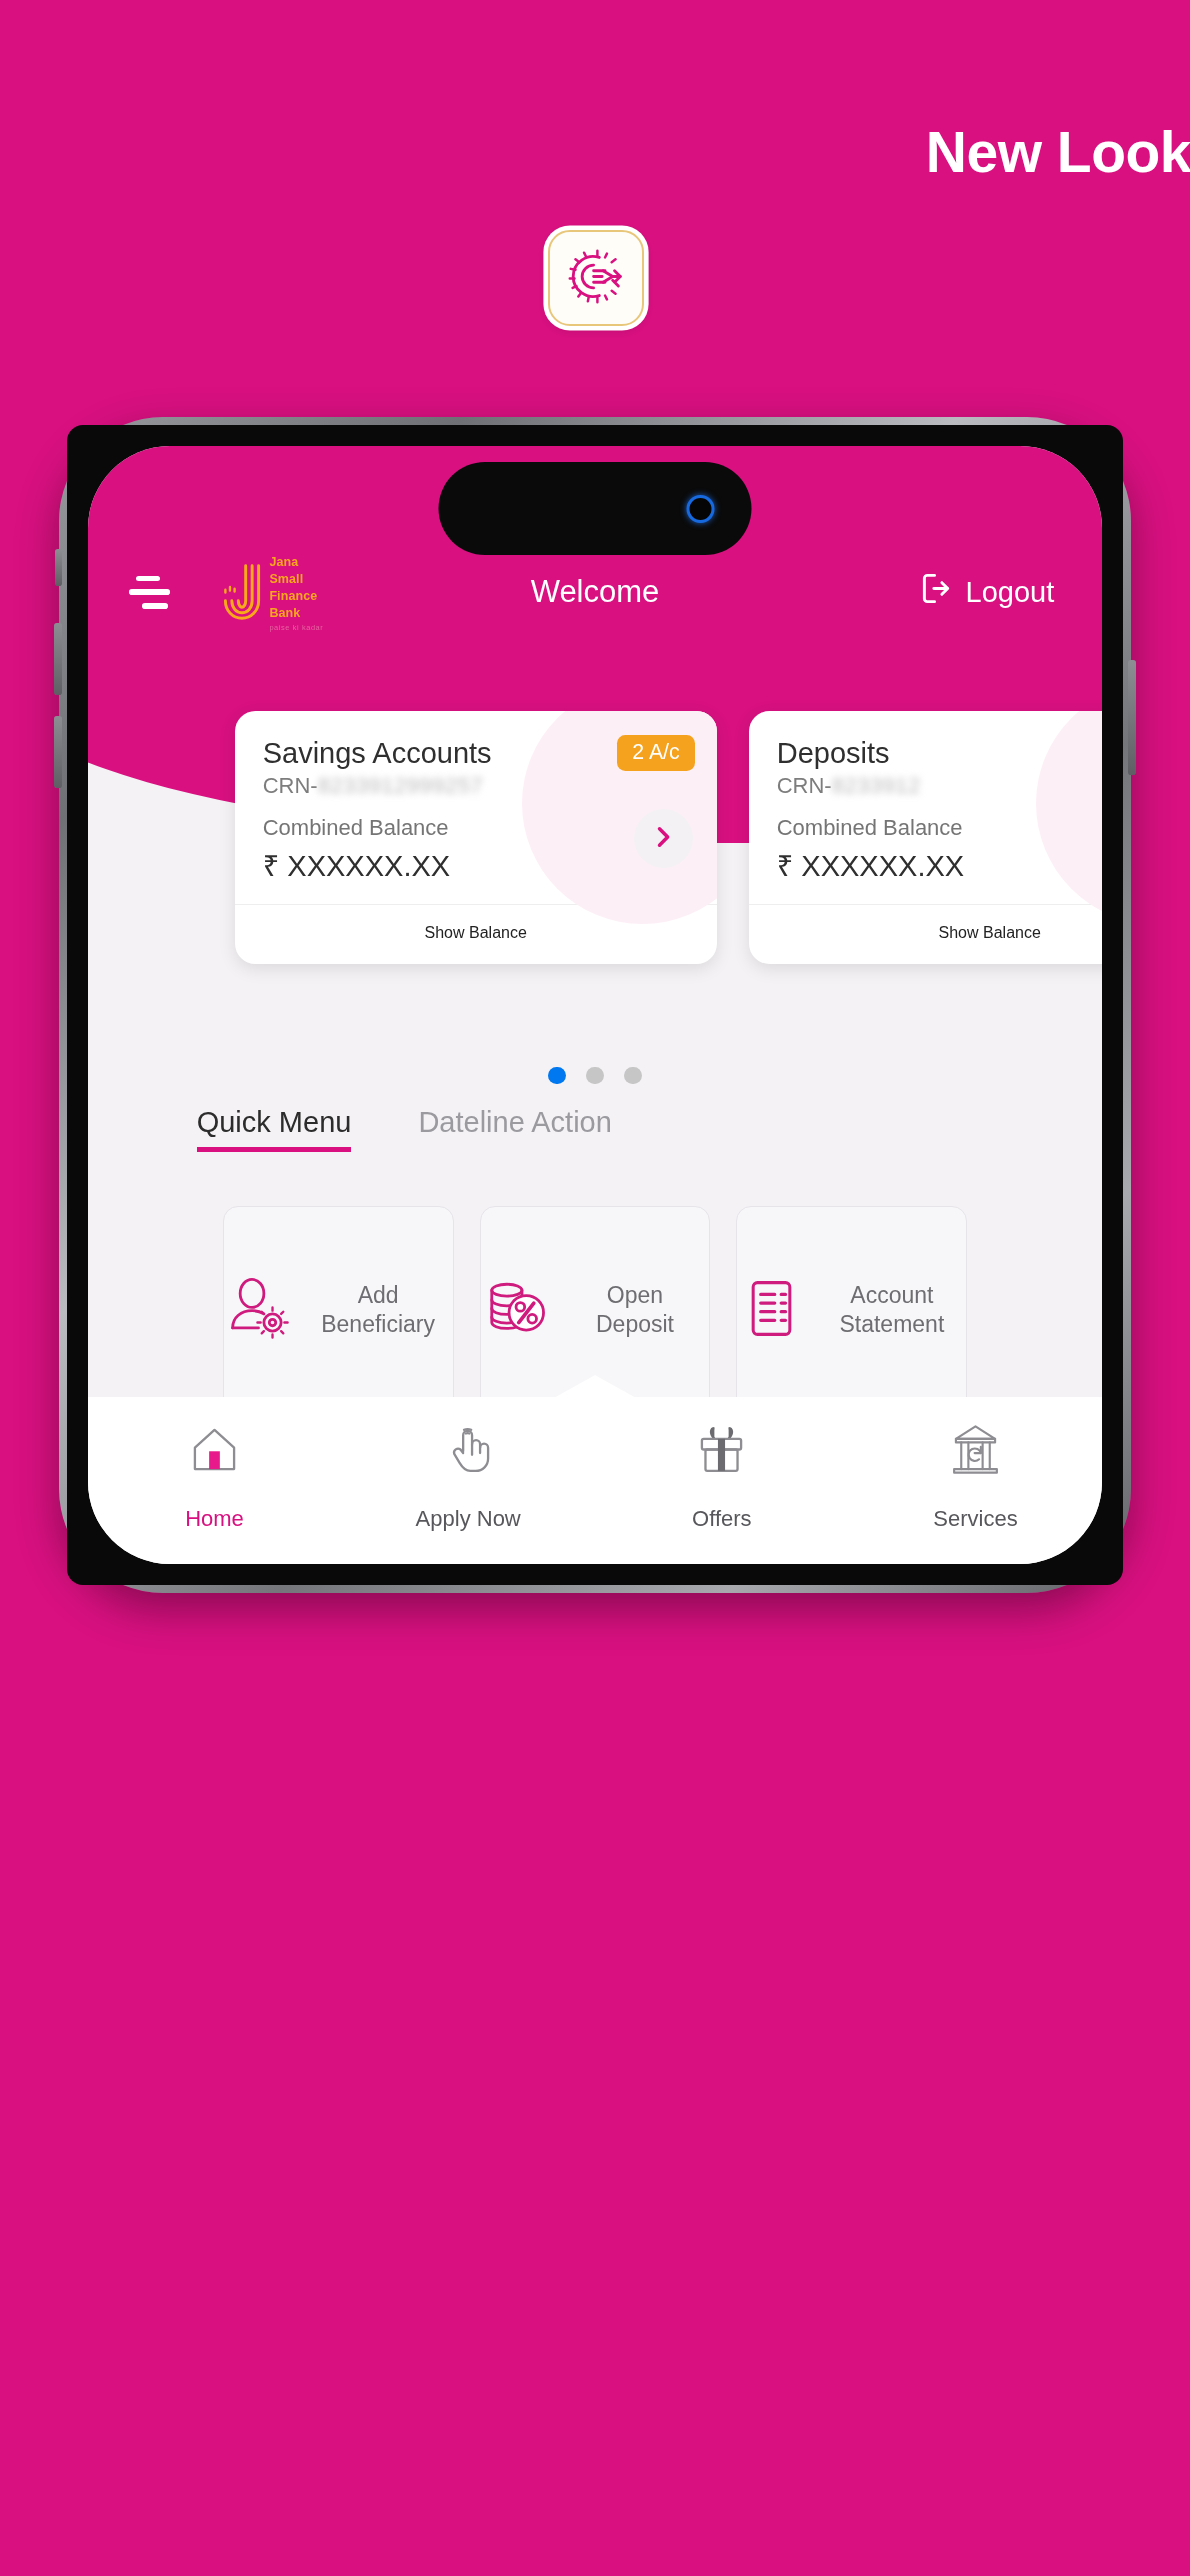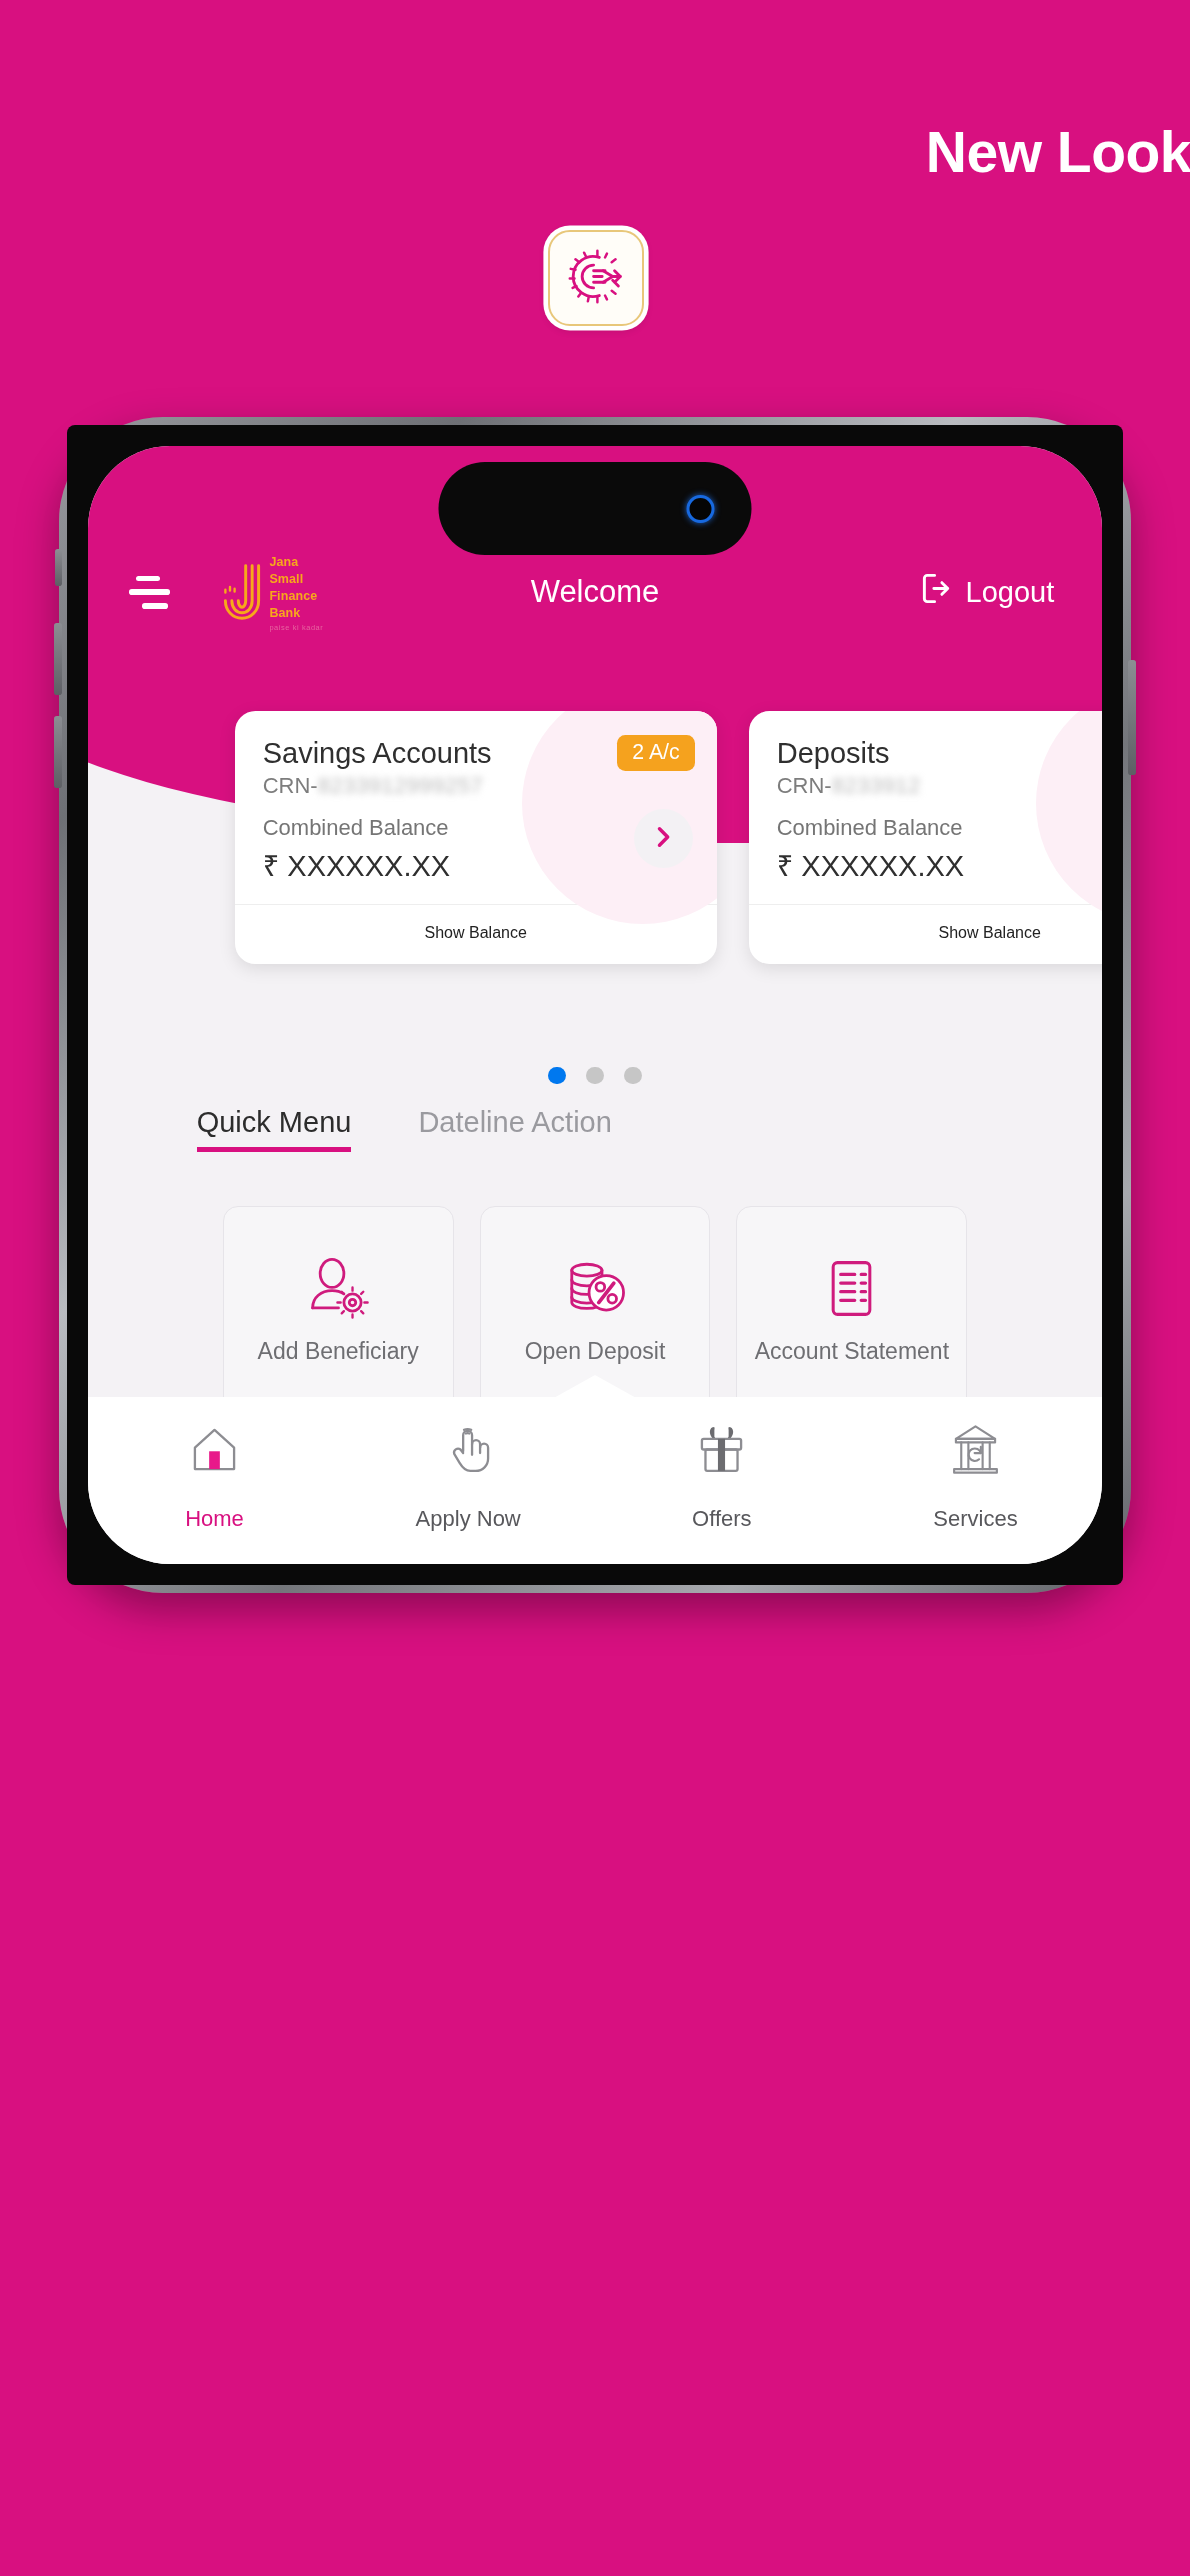--- a/index.html
+++ b/index.html
@@ -36,21 +36,21 @@
   }
   .phone-frame {
     position: absolute; inset: 0;
     border-radius: 104px;
     background: linear-gradient(135deg,#9a9ba0 0%,#6e7075 18%,#b9bbc0 40%,#74767b 62%,#a7a9ae 82%,#5f6166 100%);
     padding: 8.3px;
     box-shadow: 0 16.7px 42px rgba(0,0,0,.35);
   }
   .phone-bezel {
     position: absolute; inset: 8.3px;
-    border-radius: 8px;
+    border-radius: 16px;
     background: #090909;
     padding: 0;
   }
   .screen {
     position: absolute; inset: 20.4px;
     border-radius: 82px;
     background: #f4f2f5;
     overflow: hidden;
   }
   
@@ -180,21 +180,21 @@
   .tab.active { color: #2c2c2c; font-weight: 500; border-bottom: 5.6px solid #d81080; padding-bottom: 7.4px; }
 
   
   .grid {
     position: absolute; top: 760px; left: 135px; right: 135px;
     display: grid; grid-template-columns: repeat(3, 1fr); gap: 26px;
     z-index: 12;
   }
   .tile {
     background: #f7f6f8; border: 0.9px solid #e6e4e9; border-radius: 15px;
-    height: 208px; display: flex; flex-direction: column;
+    height: 208px; display: flex; flex-direction: row;
     align-items: center; justify-content: center; gap: 11px; cursor: pointer;
   }
   .tile svg { width: 69px; height: 69px; }
   .tile-label {
     font-size: 23px; color: #6e6e72; text-align: center; line-height: 29px;
     padding: 0 5.6px;
   }
 
   
   .offers-head {

